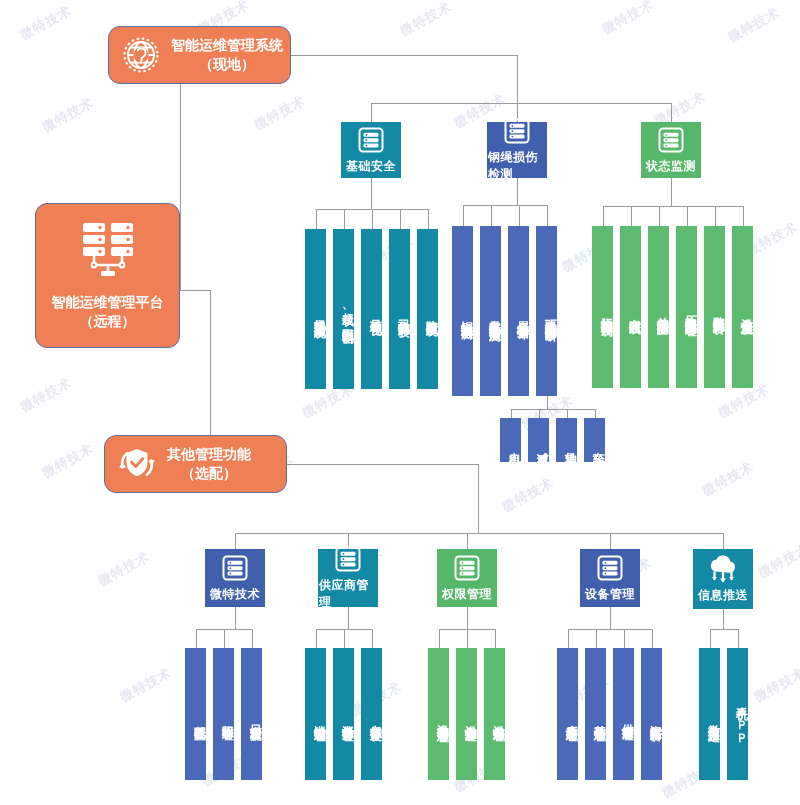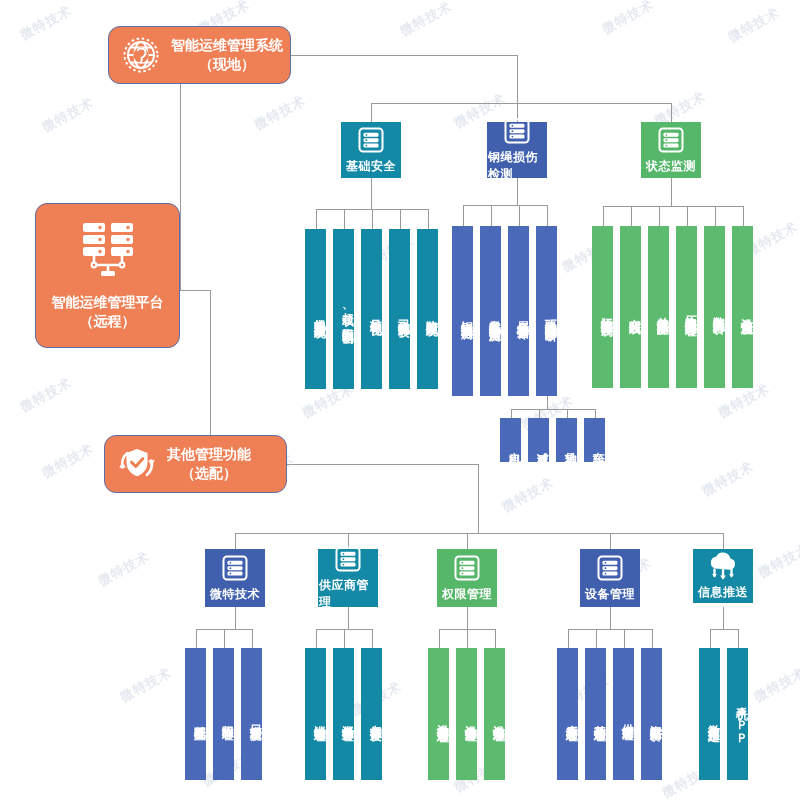--- a/index.html
+++ b/index.html
@@ -414,21 +414,21 @@
             </g>
             <g fill="#4060ae">
               <circle cx="9.4" cy="8.8" r="0.9"></circle>
               <circle cx="9.4" cy="14.2" r="0.9"></circle>
               <circle cx="9.4" cy="19.6" r="0.9"></circle>
             </g>
           </svg>
         </span>
         <span class="clabel">设备管理</span>
       </div>
-      <div class="cat" style="left: 693px; top: 549px; width: 60px; height: 54px; background: rgb(20, 137, 166);">
+      <div class="cat" style="left: 693px; top: 549px; width: 60px; height: 60px; background: rgb(20, 137, 166);">
         <span class="cicon">
           <svg width="34" height="28" viewBox="0 0 34 28">
             <path d="M9.5 16.5 a6 6 0 0 1 .6 -11.8 a7.6 7.6 0 0 1 14.3 1.9 a5.6 5.6 0 0 1 -.9 11.1 z" fill="#ffffff"></path>
             <g stroke="#ffffff" stroke-width="2.3" stroke-linecap="round" fill="none">
               <path d="M17 16 V26"></path>
               <path d="M8.5 17.5 V24"></path>
               <path d="M25.5 17.5 V24"></path>
             </g>
             <g fill="#ffffff">
               <path d="M17 27.5 l-3 -4 h6 z"></path>

